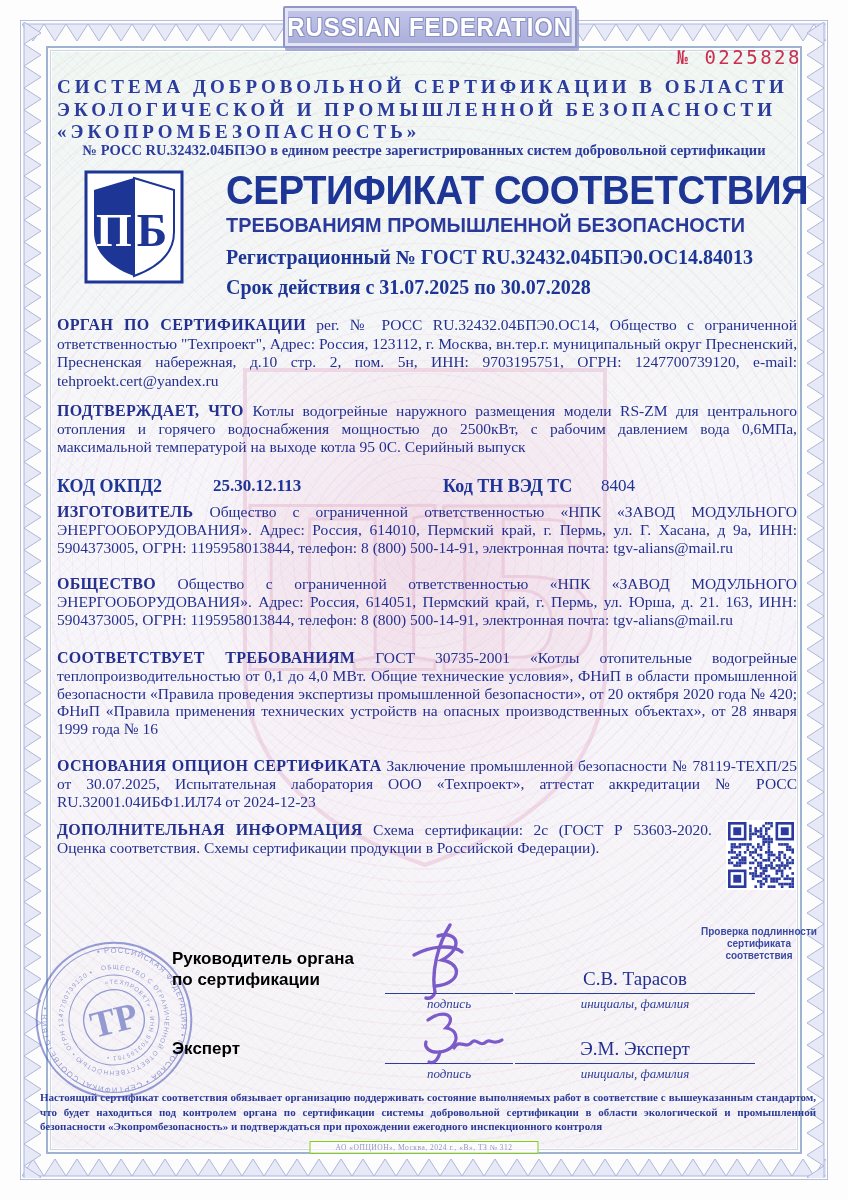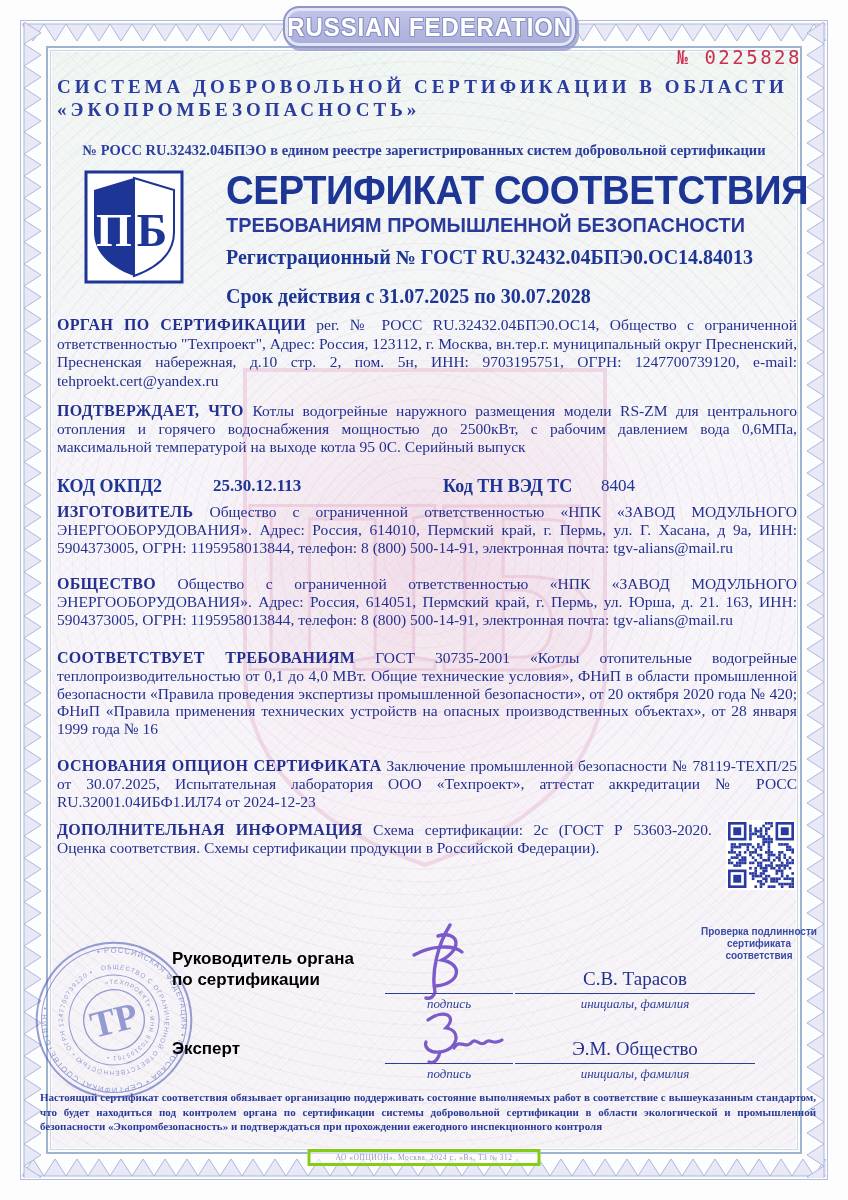--- a/index.html
+++ b/index.html
@@ -23,39 +23,39 @@
     background:
       repeating-linear-gradient(45deg, rgba(150,195,185,0.07) 0 1px, transparent 1px 7px),
       repeating-linear-gradient(-45deg, rgba(150,150,205,0.07) 0 1px, transparent 1px 7px);}
   .bg-rings{position:absolute;inset:52px;z-index:0;
     background:repeating-radial-gradient(circle at 50% 46%, rgba(219,158,188,0.10) 0 1.5px, transparent 1.5px 13px);}
   .watermark{position:absolute;left:205px;top:340px;width:440px;height:540px;z-index:1;opacity:.6;pointer-events:none;}
   
   .badge{position:absolute;left:283px;top:6px;width:290px;height:38px;z-index:3;
     display:flex;align-items:center;justify-content:center;
     background:linear-gradient(180deg,#c3c6e9,#a9aeda);
-    border:2px solid #9096c8;border-radius:16px;
+    border:2px solid #9096c8;border-radius:2px;
     box-shadow:inset 0 0 0 3px #e3e5f5, 2px 3px 0 rgba(150,155,200,.8);}
   .badge span{font-family:"Liberation Sans",sans-serif;font-weight:bold;font-size:26px;
     color:#fff;letter-spacing:1px;transform:scaleX(.92);white-space:nowrap;
     text-shadow:1px 1px 0 #8d92c4,-1px -1px 0 #8d92c4,1px -1px 0 #8d92c4,-1px 1px 0 #8d92c4;}
   .serial{position:absolute;right:46px;top:46px;z-index:3;color:#c92f4f;
     font-family:"DejaVu Sans Mono",monospace;font-size:19px;letter-spacing:2.5px;}
   .sys-title{position:absolute;left:57px;top:76px;width:734px;z-index:3;text-align:left;
     font-weight:bold;font-size:19px;line-height:22.5px;letter-spacing:4px;color:#2b3c9e;}
   .sys-reg{position:absolute;left:57px;top:142px;width:734px;z-index:3;text-align:center;
     font-weight:bold;font-size:14.5px;color:#2b3c9e;}
   
   .logo{position:absolute;left:84px;top:170px;width:100px;height:114px;z-index:3;}
   .cert-title{position:absolute;left:226px;top:168px;z-index:3;font-family:"Liberation Sans",sans-serif;
     font-weight:bold;font-size:40px;color:#1d3594;transform:scaleX(.96);transform-origin:left;letter-spacing:-.5px;white-space:nowrap;}
   .cert-sub{position:absolute;left:226px;top:213px;z-index:3;font-family:"Liberation Sans",sans-serif;
     font-weight:bold;font-size:20.5px;color:#2a3a9b;transform:scaleX(.97);transform-origin:left;white-space:nowrap;}
   .cert-reg{position:absolute;left:226px;top:246px;z-index:3;font-weight:bold;font-size:20px;color:#1d3594;white-space:nowrap;}
-  .cert-val{position:absolute;left:226px;top:285px;z-index:3;font-weight:bold;font-size:20px;color:#1d3594;white-space:nowrap;}
+  .cert-val{position:absolute;left:226px;top:276px;z-index:3;font-weight:bold;font-size:20px;color:#1d3594;white-space:nowrap;}
   
   .para{position:absolute;left:57px;width:740px;z-index:3;margin:0;text-align:justify;
     font-size:15.5px;line-height:18.6px;color:#23308f;}
   .para b{font-size:16px;letter-spacing:.3px;}
   .codes{position:absolute;left:57px;top:476px;width:740px;z-index:3;font-weight:bold;color:#1d3594;}
   .codes span{position:absolute;white-space:nowrap;}
   
   .qr{position:absolute;left:726px;top:820px;width:66px;height:66px;z-index:4;background:#fff;padding:2px;}
   .qr-caption{position:absolute;left:700px;top:896px;width:118px;z-index:4;text-align:center;
     font-size:10px;line-height:12px;font-weight:bold;color:#3a4aa5;font-family:"Liberation Sans",sans-serif;margin-top:30px;}
@@ -65,21 +65,21 @@
   .sigline{position:absolute;z-index:5;border-top:1.5px solid #2e3d96;}
   .sublabel{position:absolute;z-index:5;font-size:13px;color:#2e3d96;text-align:center;font-style:italic;}
   .sigsvg{position:absolute;z-index:6;}
   .signame{position:absolute;z-index:5;font-size:19px;color:#23308f;text-align:center;white-space:nowrap;}
   .stamp{position:absolute;left:26px;top:932px;width:176px;height:176px;z-index:4;opacity:.55;
     transform:rotate(-14deg);pointer-events:none;}
   
   .footer{position:absolute;left:40px;top:1090px;width:776px;z-index:3;font-weight:bold;
     font-size:11px;line-height:14.5px;color:#2b3a97;text-align:justify;}
   .printnote{position:absolute;left:50%;top:1141px;transform:translateX(-50%);z-index:3;
-    border:3px solid #84cc16;padding:1px 25px;font-size:7.5px;letter-spacing:.5px;color:#8f94c2;white-space:nowrap;background:rgba(255,255,255,.6);margin-top:8px;}
+    border:1px solid #84cc16;padding:1px 25px;font-size:7.5px;letter-spacing:.5px;color:#8f94c2;white-space:nowrap;background:rgba(255,255,255,.6);}
 </style>
 </head>
 <body>
 
 <div class="page">
 
   <div class="bg-tint"></div>
   <div class="bg-mesh"></div>
   <div class="bg-rings"></div>
 
@@ -104,20 +104,21 @@
   <div class="frame-b"></div>
   <div class="frame-c"></div>
 
   <div class="badge">
     <span>RUSSIAN FEDERATION</span>
   </div>
   <div class="serial">№ 0225828</div>
 
   <div class="sys-title">
     <div>СИСТЕМА ДОБРОВОЛЬНОЙ СЕРТИФИКАЦИИ В ОБЛАСТИ</div>
+    <div>ЭКОЛОГИЧЕСКОЙ И ПРОМЫШЛЕННОЙ БЕЗОПАСНОСТИ</div>
     <div>«ЭКОПРОМБЕЗОПАСНОСТЬ»</div>
   </div>
   <div class="sys-reg">№ РОСС RU.32432.04БПЭО в едином реестре зарегистрированных систем добровольной сертификации</div>
 
   <svg class="logo" viewBox="0 0 100 114">
     <rect x="2" y="2" width="96" height="110" fill="#fff" stroke="#1d3594" stroke-width="3"></rect>
     <path d="M50 8 L90 20 V62 C90 84 72 98 50 106 C28 98 10 84 10 62 V20 Z" fill="#1d3594"></path>
     <path d="M50 8 L90 20 V62 C90 84 72 98 50 106 L50 8 Z" fill="#ffffff" stroke="#1d3594" stroke-width="2"></path>
     <text x="30" y="76" text-anchor="middle" font-size="46" font-weight="bold" fill="#ffffff" font-family="Liberation Serif, serif">П</text>
     <text x="68" y="76" text-anchor="middle" font-size="46" font-weight="bold" fill="#1d3594" font-family="Liberation Serif, serif">Б</text>
@@ -432,20 +433,20 @@
   <div class="role" style="top:1038px">Эксперт</div>
   <svg class="sigsvg" style="left:408px;top:1006px" width="100" height="60" viewBox="0 0 100 60">
     <g fill="none" stroke="#6b46c3" stroke-width="3.2" stroke-linecap="round" opacity=".88">
       <path d="M20 14 C36 2 50 10 38 22 C54 24 50 44 32 46 C22 47 16 42 18 36"></path>
       <path d="M32 46 C30 54 26 58 21 56"></path>
       <path d="M46 42 C52 32 58 44 64 36 C68 31 72 42 78 36 C82 32 86 40 94 34"></path>
     </g>
   </svg>
   <div class="sigline" style="left:385px;top:1063px;width:128px"></div>
   <div class="sublabel" style="left:385px;top:1066px;width:128px">подпись</div>
-  <div class="signame" style="left:515px;top:1038px;width:240px">Э.М. Общество</div>
+  <div class="signame" style="left:515px;top:1038px;width:240px">Э.М. Эксперт</div>
   <div class="sigline" style="left:515px;top:1063px;width:240px"></div>
   <div class="sublabel" style="left:515px;top:1066px;width:240px">инициалы, фамилия</div>
 
   <div class="footer">Настоящий сертификат соответствия обязывает организацию поддерживать состояние выполняемых работ в соответствие с вышеуказанным стандартом, что будет находиться под контролем органа по сертификации системы добровольной сертификации в области экологической и промышленной безопасности «Экопромбезопасность» и подтверждаться при прохождении ежегодного инспекционного контроля</div>
   <div class="printnote">АО «ОПЦИОН», Москва, 2024 г., «В», ТЗ № 312</div>
 
 </div>
 
 </body></html>

